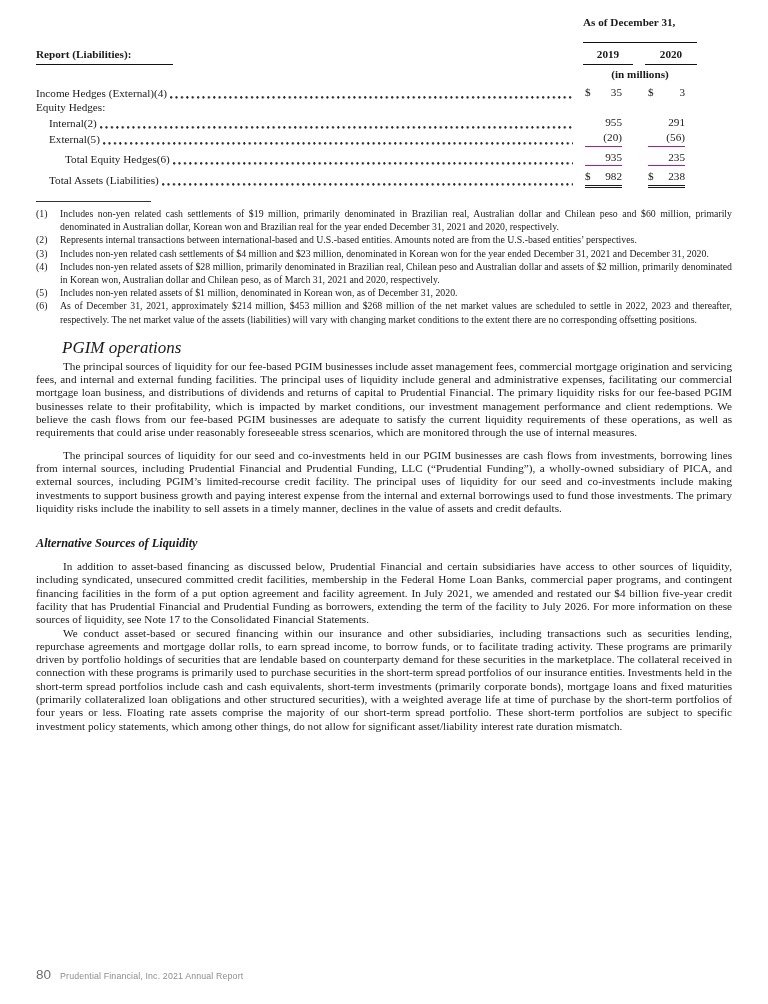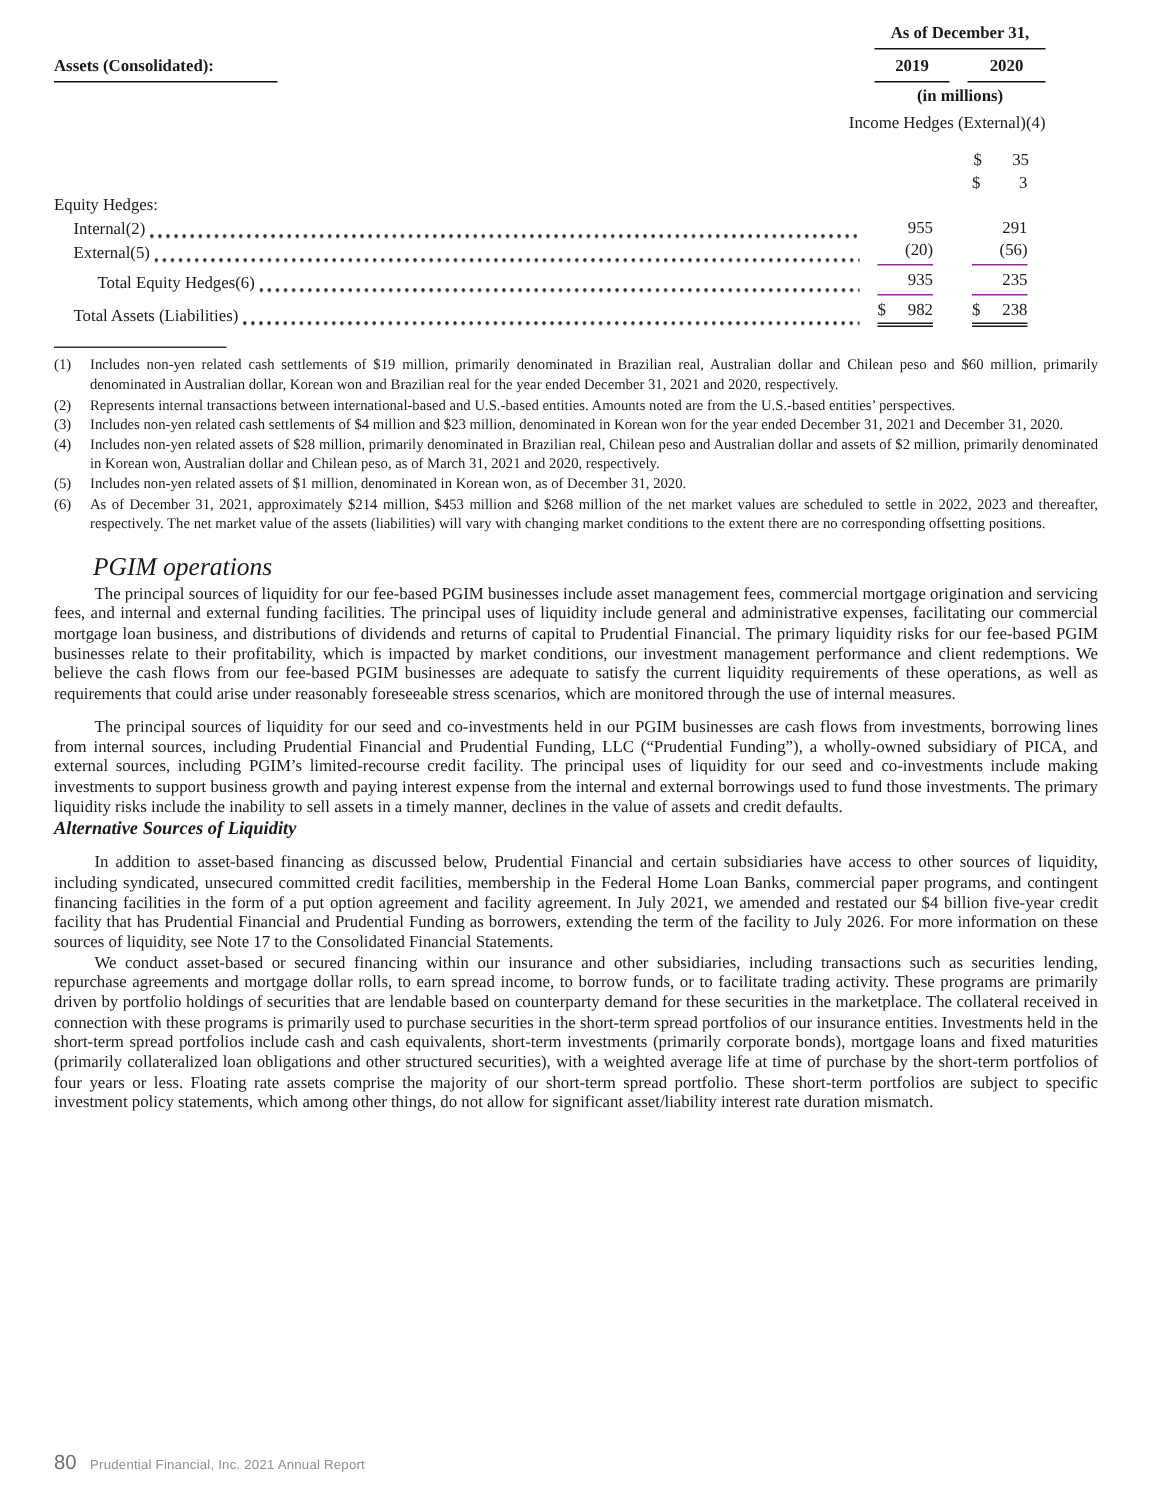--- a/index.html
+++ b/index.html
@@ -9,31 +9,31 @@
     font-family:"Liberation Serif","DejaVu Serif",serif; color:#1a1a1a;
     overflow:hidden;
   }
   .content { position:absolute; left:36px; right:36px; top:16px; }
 
   
   .fintable { padding-right:35px; font-size:11.2px; line-height:13.6px; }
   .trow { display:flex; align-items:flex-end; }
   .tfill { flex:1 1 auto; }
   .rgroup-w { width:114px; flex:none; }
-  .spanner { text-align:center; font-weight:bold; border-bottom:1px solid #111; padding-bottom:2px; }
+  .spanner { font-weight:bold; border-bottom:1px solid #111; padding-bottom:12px; }
   .header-row { margin-top:5px; }
   .assets-label { font-weight:bold; border-bottom:1.5px solid #111; padding:0 42px 3px 0; }
   .ch { flex:none; text-align:center; font-weight:bold; border-bottom:1px solid #111; padding-bottom:3px; }
   .c1h { width:50px; } .c2h { width:52px; }
   .cgap { width:12px; flex:none; }
   .units-row { margin-top:3px; }
   .units { text-align:center; font-weight:bold; }
 
   .drow { margin-top:0.9px; }
-  .drow.first { margin-top:4px;flex-direction:column; }
+  .drow.first { margin-top:4px; }
   .drow.mt { margin-top:4px; }
   .tlabel { white-space:nowrap; flex:none; }
   .ind1 { padding-left:13px; } .ind2 { padding-left:29px; }
   .leader {
     flex:1 1 auto; align-self:flex-end; height:12px; margin:0 10px 0 3px;
     background-image:radial-gradient(circle at 1.2px 1.2px, #2b2b2b 0.85px, rgba(0,0,0,0) 1.35px);
     background-size:5.4px 2.6px; background-repeat:repeat-x;
     background-position:left 0 bottom 2px;
   }
   .c1 { width:50px; flex:none; display:flex; justify-content:flex-end; padding-right:11px; }
@@ -49,21 +49,21 @@
   .fnt { flex:1; text-align:justify; }
 
   
   .h-it { font-style:italic; font-size:17px; line-height:14px; }
   .h-bi { font-style:italic; font-weight:bold; font-size:12.3px; line-height:14px; }
   .indent-h { margin-left:26px; }
   p.body { font-size:11.2px; line-height:13.3px; text-align:justify; text-indent:27px; }
   .pgim-h { margin-top:15px; margin-bottom:5px; }
   .p-after-h { margin-top:0; }
   .p-gap { margin-top:9px; }
-  .alt-h { margin-bottom:10px; }
+  .alt-h { margin-top:21px; margin-bottom:10px; }
   .abf-h { margin-top:11px; margin-bottom:12px; }
 
   
   .footer {
     position:absolute; left:36px; bottom:22px; display:flex; align-items:baseline; gap:9px;
     font-family:"Liberation Sans","DejaVu Sans",sans-serif;
   }
   .pageno { font-size:13.5px; color:#6d6d6d; }
   .rpt { font-size:8.8px; color:#8e8e8e; letter-spacing:0.15px; }
 </style>
@@ -72,21 +72,21 @@
 
 <div class="page">
   <div class="content">
 
     <div class="fintable">
       <div class="trow">
         <div class="tfill"></div>
         <div class="spanner rgroup-w">As of December 31,</div>
       </div>
       <div class="trow header-row">
-        <div class="assets-label">Assets (Consolidated):</div>
+        <div class="assets-label">Report (Liabilities):</div>
         <div class="tfill"></div>
         <div class="ch c1h">2019</div>
         <div class="cgap"></div>
         <div class="ch c2h">2020</div>
       </div>
       <div class="trow units-row">
         <div class="tfill"></div>
         <div class="units rgroup-w">(in millions)</div>
       </div>
 

